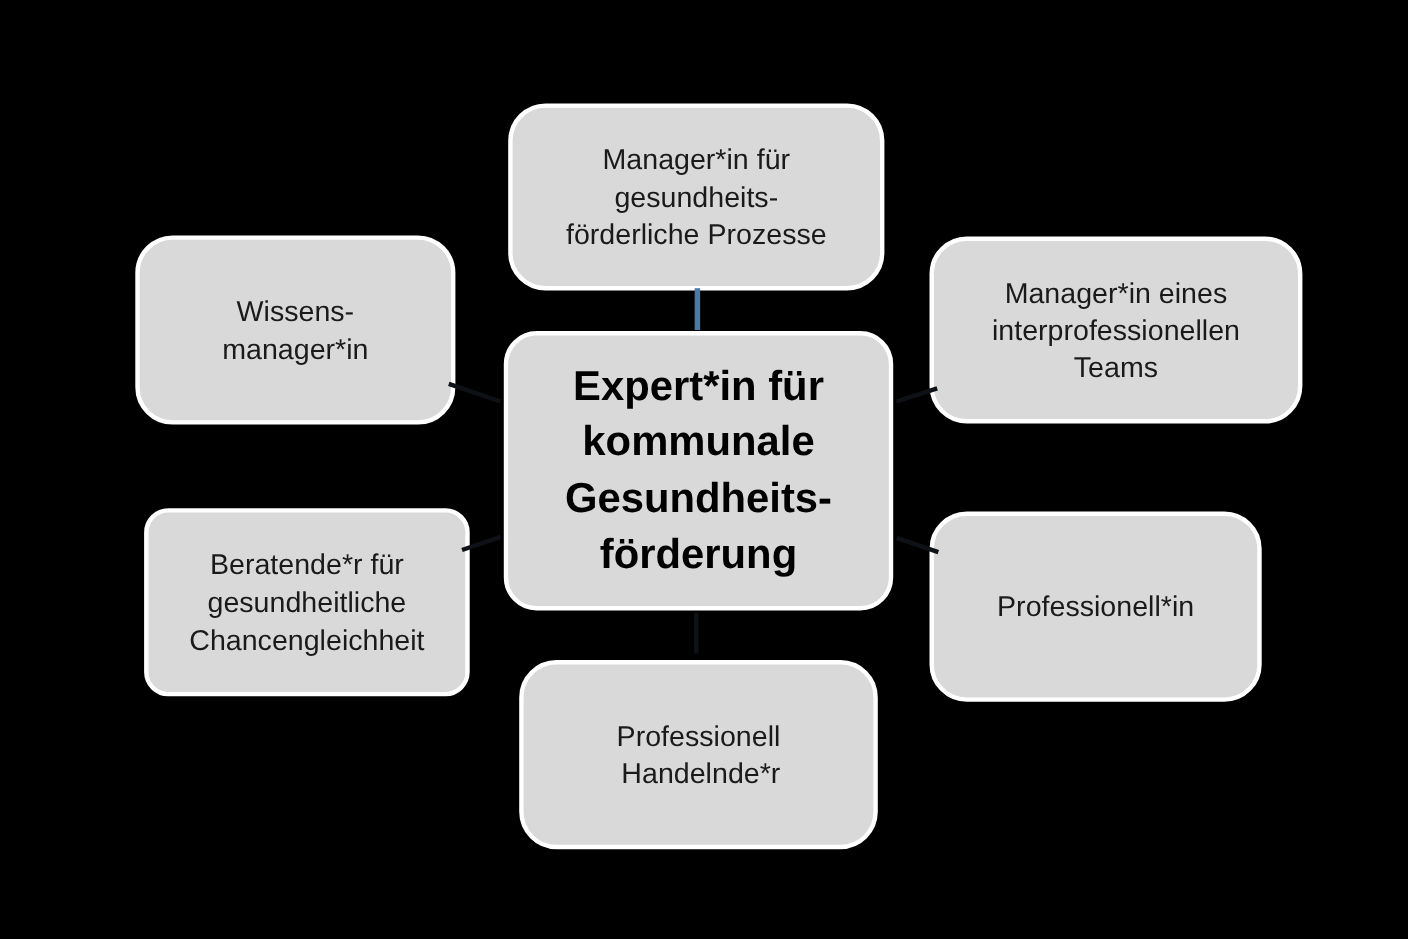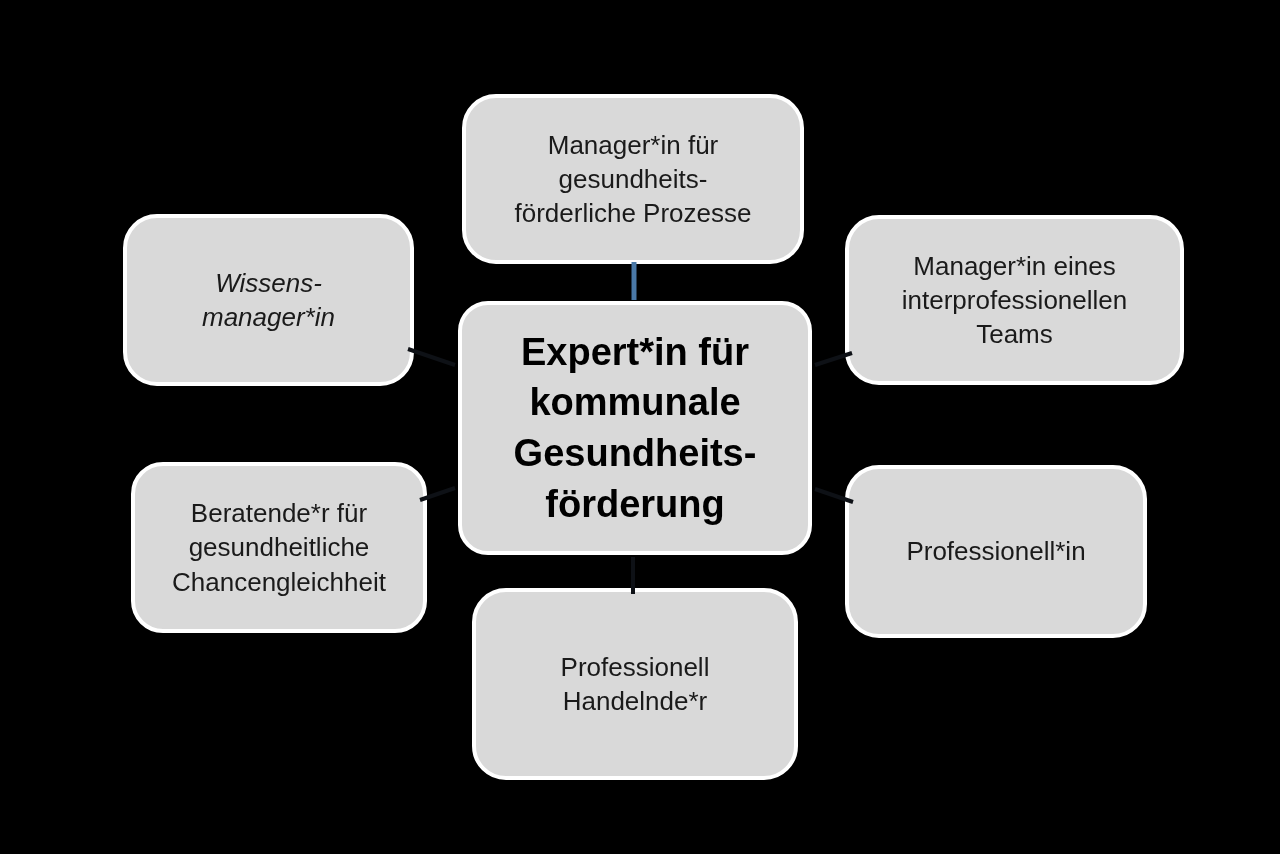--- a/index.html
+++ b/index.html
@@ -34,25 +34,25 @@
   }
   .node--center .node-label {
     font-weight: 700;
     font-size: 38px;
     line-height: 1.33;
     color: #000;
   }
   
   .node--top           { left: 462px; top:  94px; width: 342px; height: 170px; border-radius: 34px; }
   .node--center        { left: 458px; top: 301px; width: 354px; height: 254px; border-radius: 30px; }
-  .node--left-top      { left: 123px; top: 214px; width: 291px; height: 172px; border-radius: 34px; font-style: italic; }
+  .node--left-top      { left: 123px; top: 214px; width: 291px; height: 172px; border-radius: 34px; }
   .node--right-top     { left: 845px; top: 215px; width: 339px; height: 170px; border-radius: 34px; }
-  .node--left-bottom   { left: 131px; top: 462px; width: 296px; height: 171px; border-radius: 32px; }
+  .node--left-bottom   { left: 131px; top: 462px; width: 296px; height: 171px; border-radius: 22px; }
   .node--right-bottom  { left: 845px; top: 465px; width: 302px; height: 173px; border-radius: 34px; }
-  .node--bottom        { left: 472px; top: 588px; width: 326px; height: 192px; border-radius: 34px; }
+  .node--bottom        { left: 472px; top: 600px; width: 326px; height: 172px; border-radius: 34px; text-align: right; }
 
   .connector-layer {
     position: absolute;
     left: 0; top: 0;
     width: 1280px;
     height: 854px;
     pointer-events: none;
     z-index: 5;
   }
   .connector-highlight {

